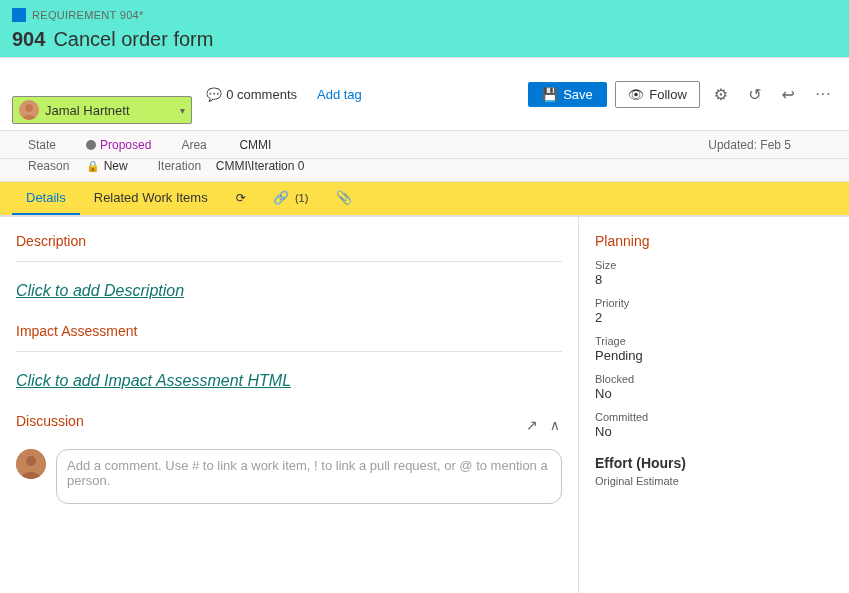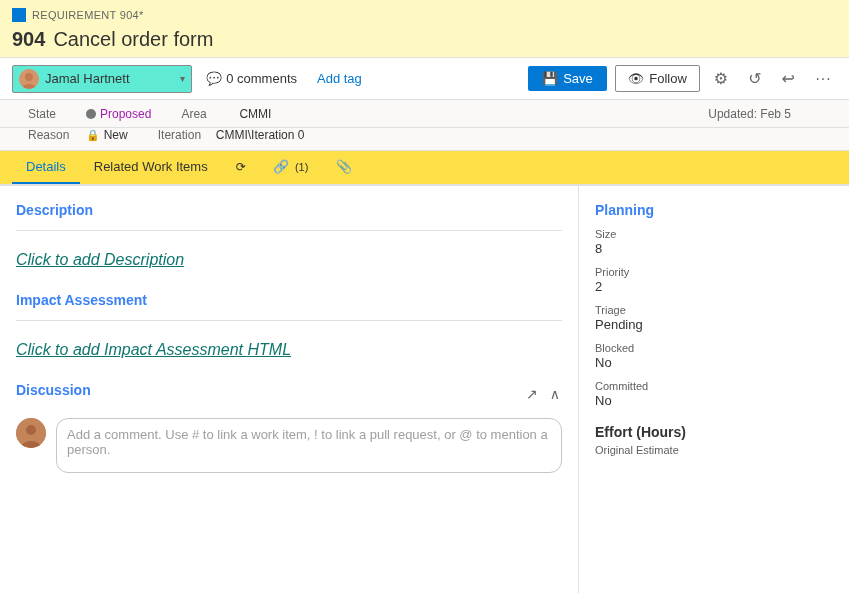--- a/index.html
+++ b/index.html
@@ -1,27 +1,27 @@
 <!DOCTYPE html>
 <html><head>
   <meta charset="utf-8">
   <style>
     * { box-sizing: border-box; margin: 0; padding: 0; }
     body { font-family: 'Segoe UI', Tahoma, Geneva, Verdana, sans-serif; font-size: 13px; color: #333; background: #fff; width: 849px; height: 593px; overflow: hidden; }
 
-    .top-bar { background: #fef9c3; border-bottom: 1px solid #e0e0e0; padding: 4px 12px 0 12px; }
+    .top-bar { background: #5eead4; border-bottom: 1px solid #e0e0e0; padding: 4px 12px 0 12px; }
     .breadcrumb-row { display: flex; align-items: center; gap: 6px; padding: 4px 0 2px 0; }
     .breadcrumb-icon { width: 14px; height: 14px; background: #0078d4; display: inline-block; vertical-align: middle; }
     .breadcrumb-text { font-size: 11px; color: #666; text-transform: uppercase; letter-spacing: 0.3px; }
     .title-row { display: flex; align-items: center; gap: 8px; padding: 4px 0 6px 0; }
     .work-item-id { font-size: 20px; font-weight: 600; color: #333; }
     .work-item-title { font-size: 20px; font-weight: 400; color: #333; }
 
     .toolbar { display: flex; align-items: center; gap: 8px; padding: 6px 12px; border-bottom: 1px solid #e0e0e0; background: #fff; }
-    .assignee-select { display: flex; align-items: center; gap: 6px; border: 1px solid #8a8a8a; border-radius: 2px; padding: 3px 6px; min-width: 180px; cursor: pointer; background: #5eead4; }
+    .assignee-select { display: flex; align-items: center; gap: 6px; border: 1px solid #8a8a8a; border-radius: 2px; padding: 3px 6px; min-width: 180px; cursor: pointer; background: #bef264; margin-top: 32px; }
     .assignee-avatar { width: 20px; height: 20px; border-radius: 50%; background: #d4a574; display: flex; align-items: center; justify-content: center; font-size: 10px; color: #fff; overflow: hidden; }
     .assignee-name { font-size: 13px; flex: 1; }
     .dropdown-arrow { color: #666; font-size: 10px; }
     .comment-btn { display: flex; align-items: center; gap: 4px; color: #333; font-size: 13px; cursor: pointer; padding: 3px 6px; }
     .comment-icon { color: #666; }
     .add-tag { color: #0078d4; font-size: 13px; cursor: pointer; padding: 3px 6px; }
     .spacer { flex: 1; }
     .save-btn { background: #0078d4; color: #fff; border: none; padding: 5px 14px; border-radius: 2px; cursor: pointer; font-size: 13px; display: flex; align-items: center; gap: 5px; }
     .follow-btn { border: 1px solid #8a8a8a; background: #fff; padding: 5px 12px; border-radius: 2px; cursor: pointer; font-size: 13px; display: flex; align-items: center; gap: 5px; color: #333; }
     .icon-btn { border: none; background: none; padding: 5px 6px; cursor: pointer; color: #666; font-size: 16px; }
@@ -39,21 +39,21 @@
     .content-area { display: flex; height: calc(593px - 180px); overflow: hidden; }
 
     .tabs { display: flex; border-bottom: 1px solid #e0e0e0; background: #fde047; padding: 0 12px; }
     .tab { padding: 8px 14px; font-size: 13px; color: #333; cursor: pointer; border-bottom: 2px solid transparent; }
     .tab.active { border-bottom: 2px solid #0078d4; color: #0078d4; font-weight: 500; }
     .tab-with-icon { display: flex; align-items: center; gap: 5px; }
 
     .left-panel { flex: 1; overflow-y: auto; padding: 16px 16px; border-right: 1px solid #e0e0e0; }
     .right-panel { width: 270px; overflow-y: auto; padding: 16px; }
 
-    .section-title { font-size: 14px; font-weight: 700; color: #3b82f6; margin-bottom: 8px; }
+    .section-title { font-size: 14px; font-weight: 400; color: #c2410c; margin-bottom: 8px; }
     .section-divider { border: none; border-top: 1px solid #e0e0e0; margin: 12px 0; }
     .placeholder-text { color: #0f766e; font-size: 16px; font-style: italic; padding: 8px 0; cursor: pointer; text-decoration: underline; }
 
     .discussion-header { display: flex; align-items: center; justify-content: space-between; margin-bottom: 12px; }
     .discussion-actions { display: flex; gap: 8px; align-items: center; }
     .discussion-icon-btn { background: none; border: none; cursor: pointer; color: #666; font-size: 14px; padding: 2px; }
 
     .comment-input-area { display: flex; gap: 10px; align-items: flex-start; margin-top: 8px; }
     .comment-avatar { width: 30px; height: 30px; border-radius: 50%; background: #c4845a; flex-shrink: 0; display: flex; align-items: center; justify-content: center; font-size: 12px; color: #fff; overflow: hidden; }
     .comment-box { flex: 1; border: 1px solid #c8c6c4; border-radius: 12px; padding: 8px 10px; min-height: 55px; color: #a19f9d; font-size: 13px; cursor: text; }

